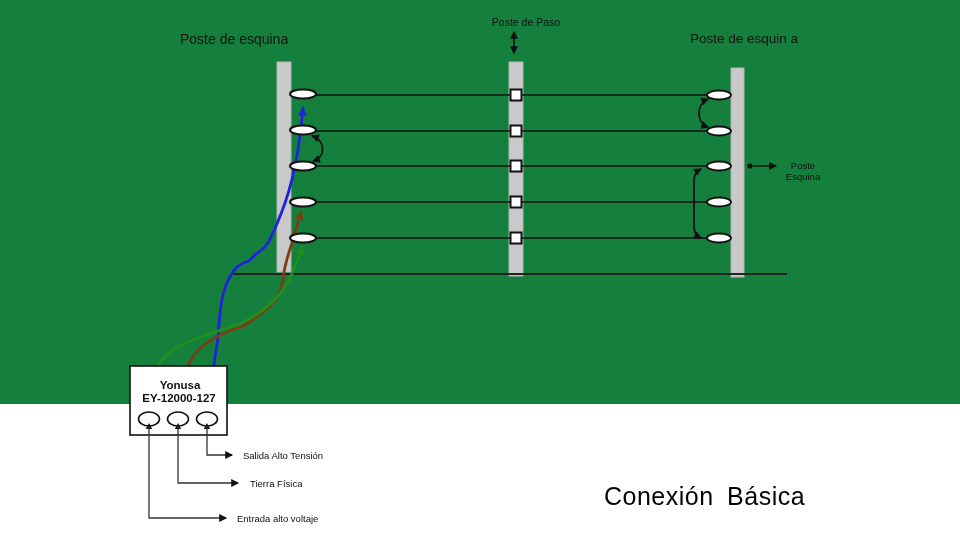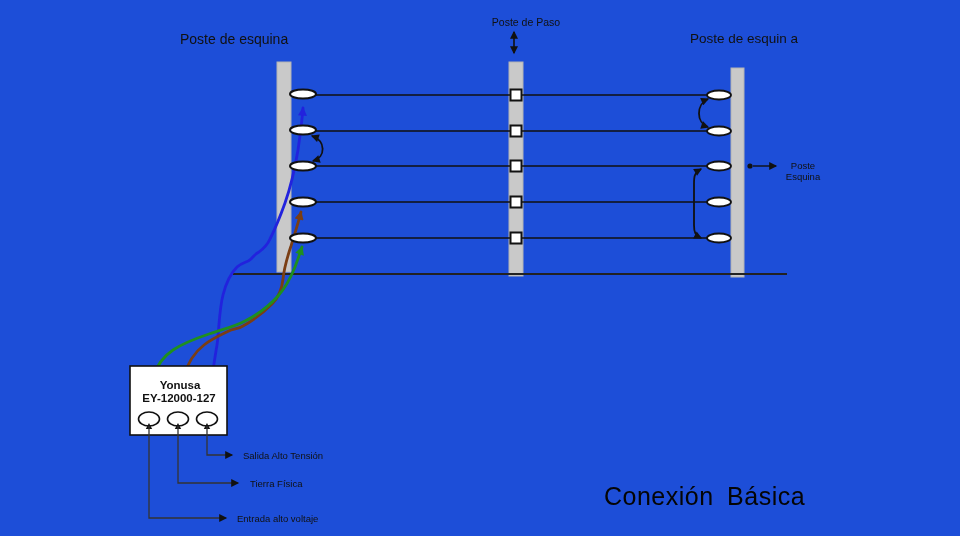--- a/index.html
+++ b/index.html
@@ -1,17 +1,17 @@
 <!DOCTYPE html>
 <html><head>
 <meta charset="utf-8">
 <style>
   html,body{margin:0;padding:0;background:#ffffff;}
   body{width:960px;height:540px;overflow:hidden;font-family:"Liberation Sans",sans-serif;}
-  #stage{width:960px;height:536px;position:relative;background:#1d4ed8;}
+  #stage{width:960px;height:404px;position:relative;background:#15803d;}
   svg{display:block;}
   text{fill:#111;}
   .lbl{font-size:14px;}
   .lbl-sm{font-size:10.5px;}
   .lbl-xs{font-size:9.5px;}
   .callout{font-size:9.5px;}
   .brand{font-size:11.5px;font-weight:bold;}
   .title{font-size:25px;fill:#050505;word-spacing:6px;letter-spacing:.5px;}
 </style>
 </head>

